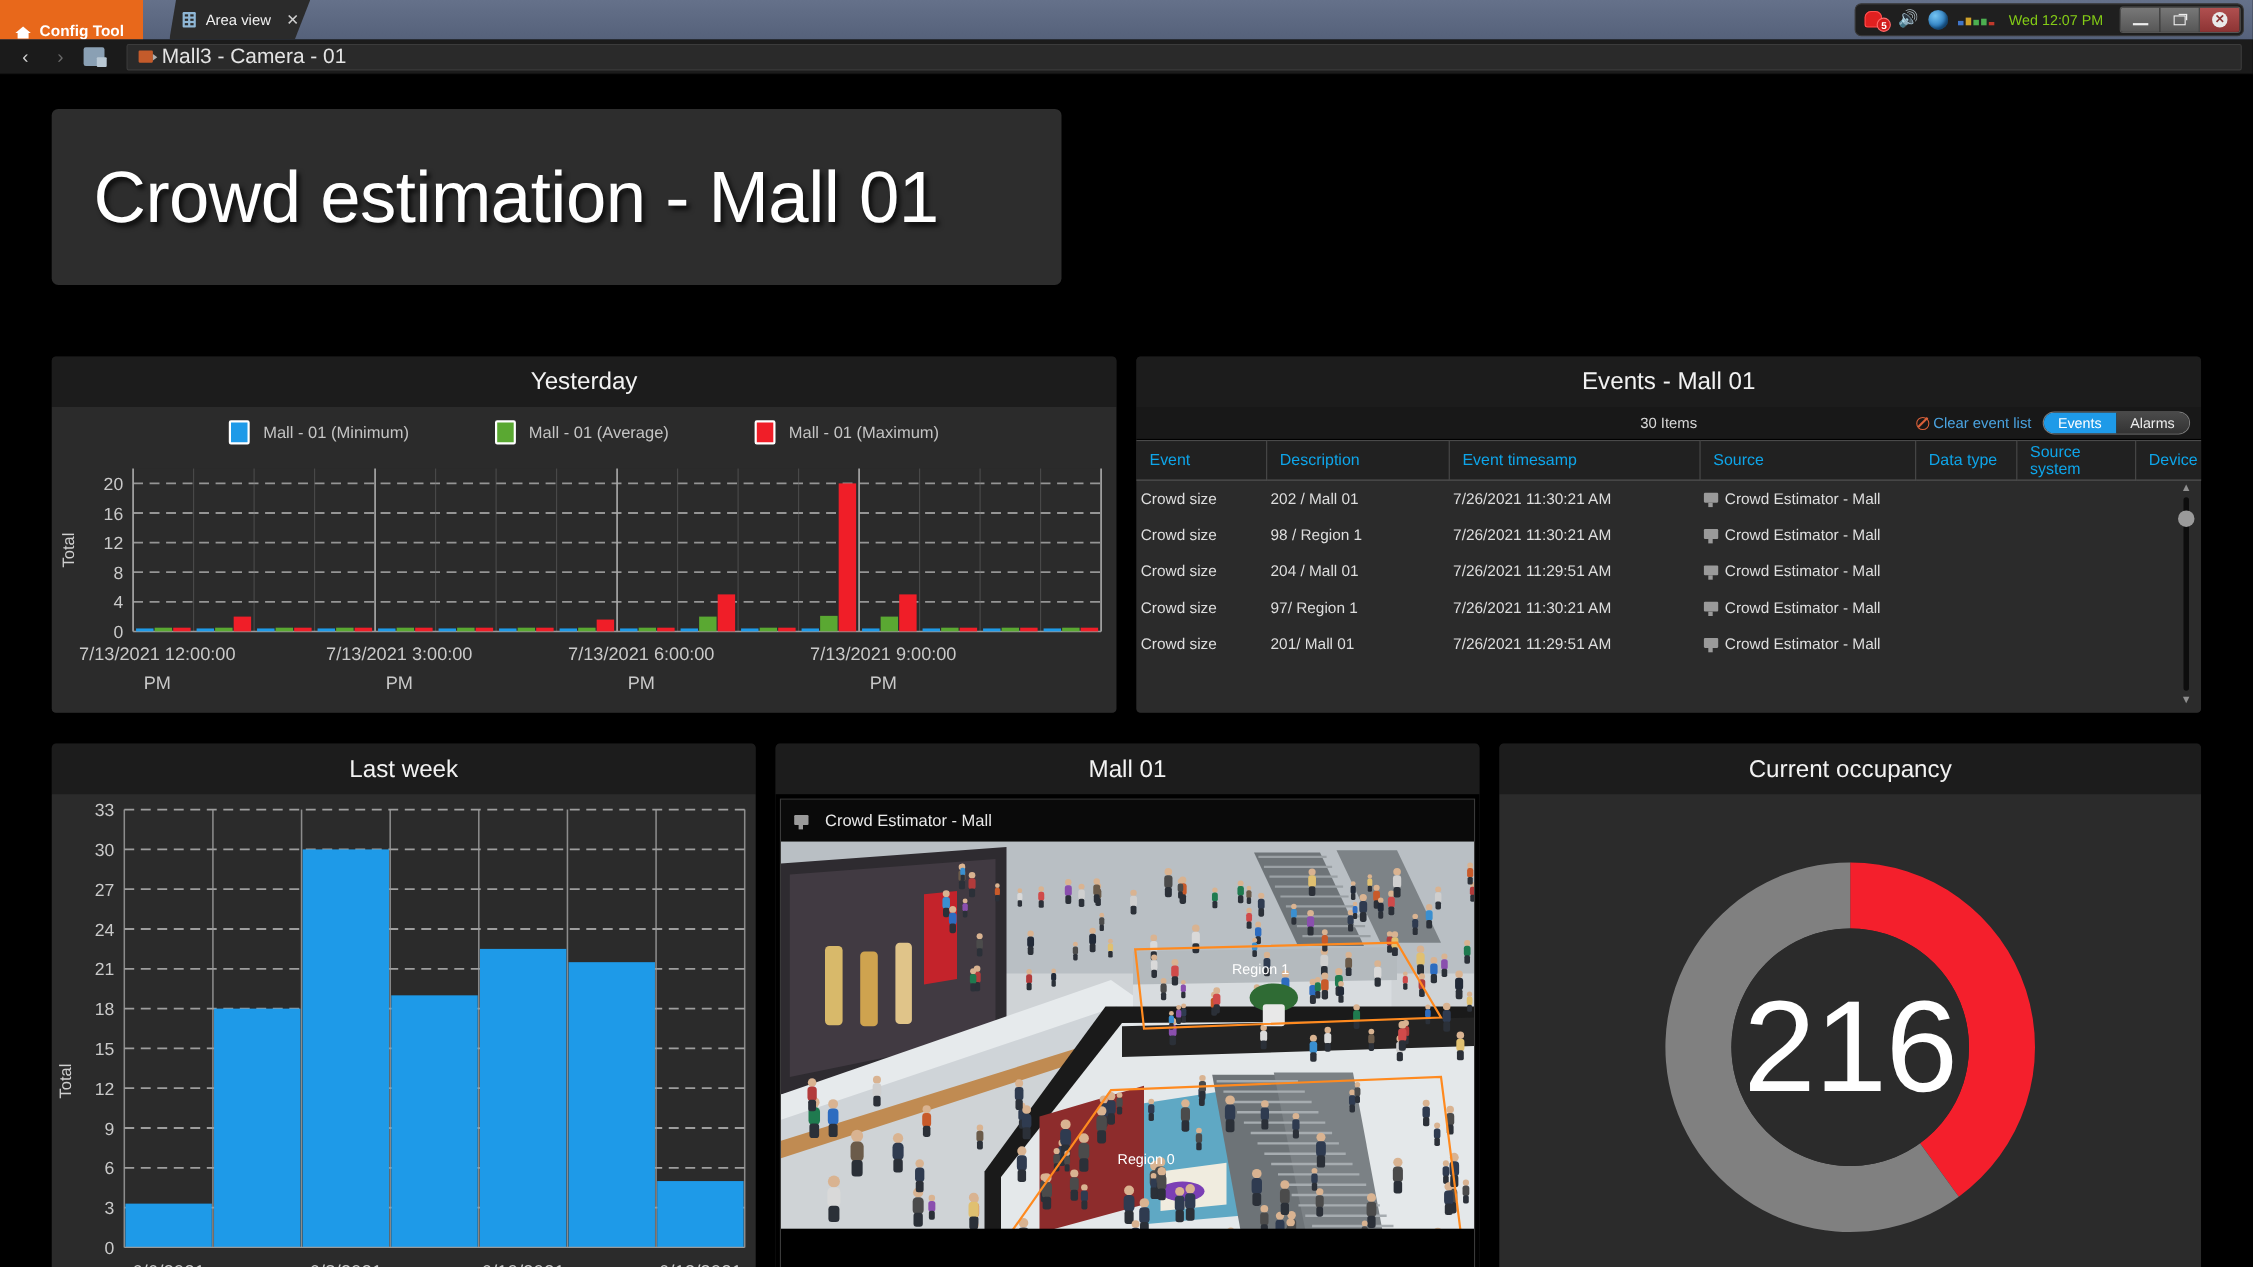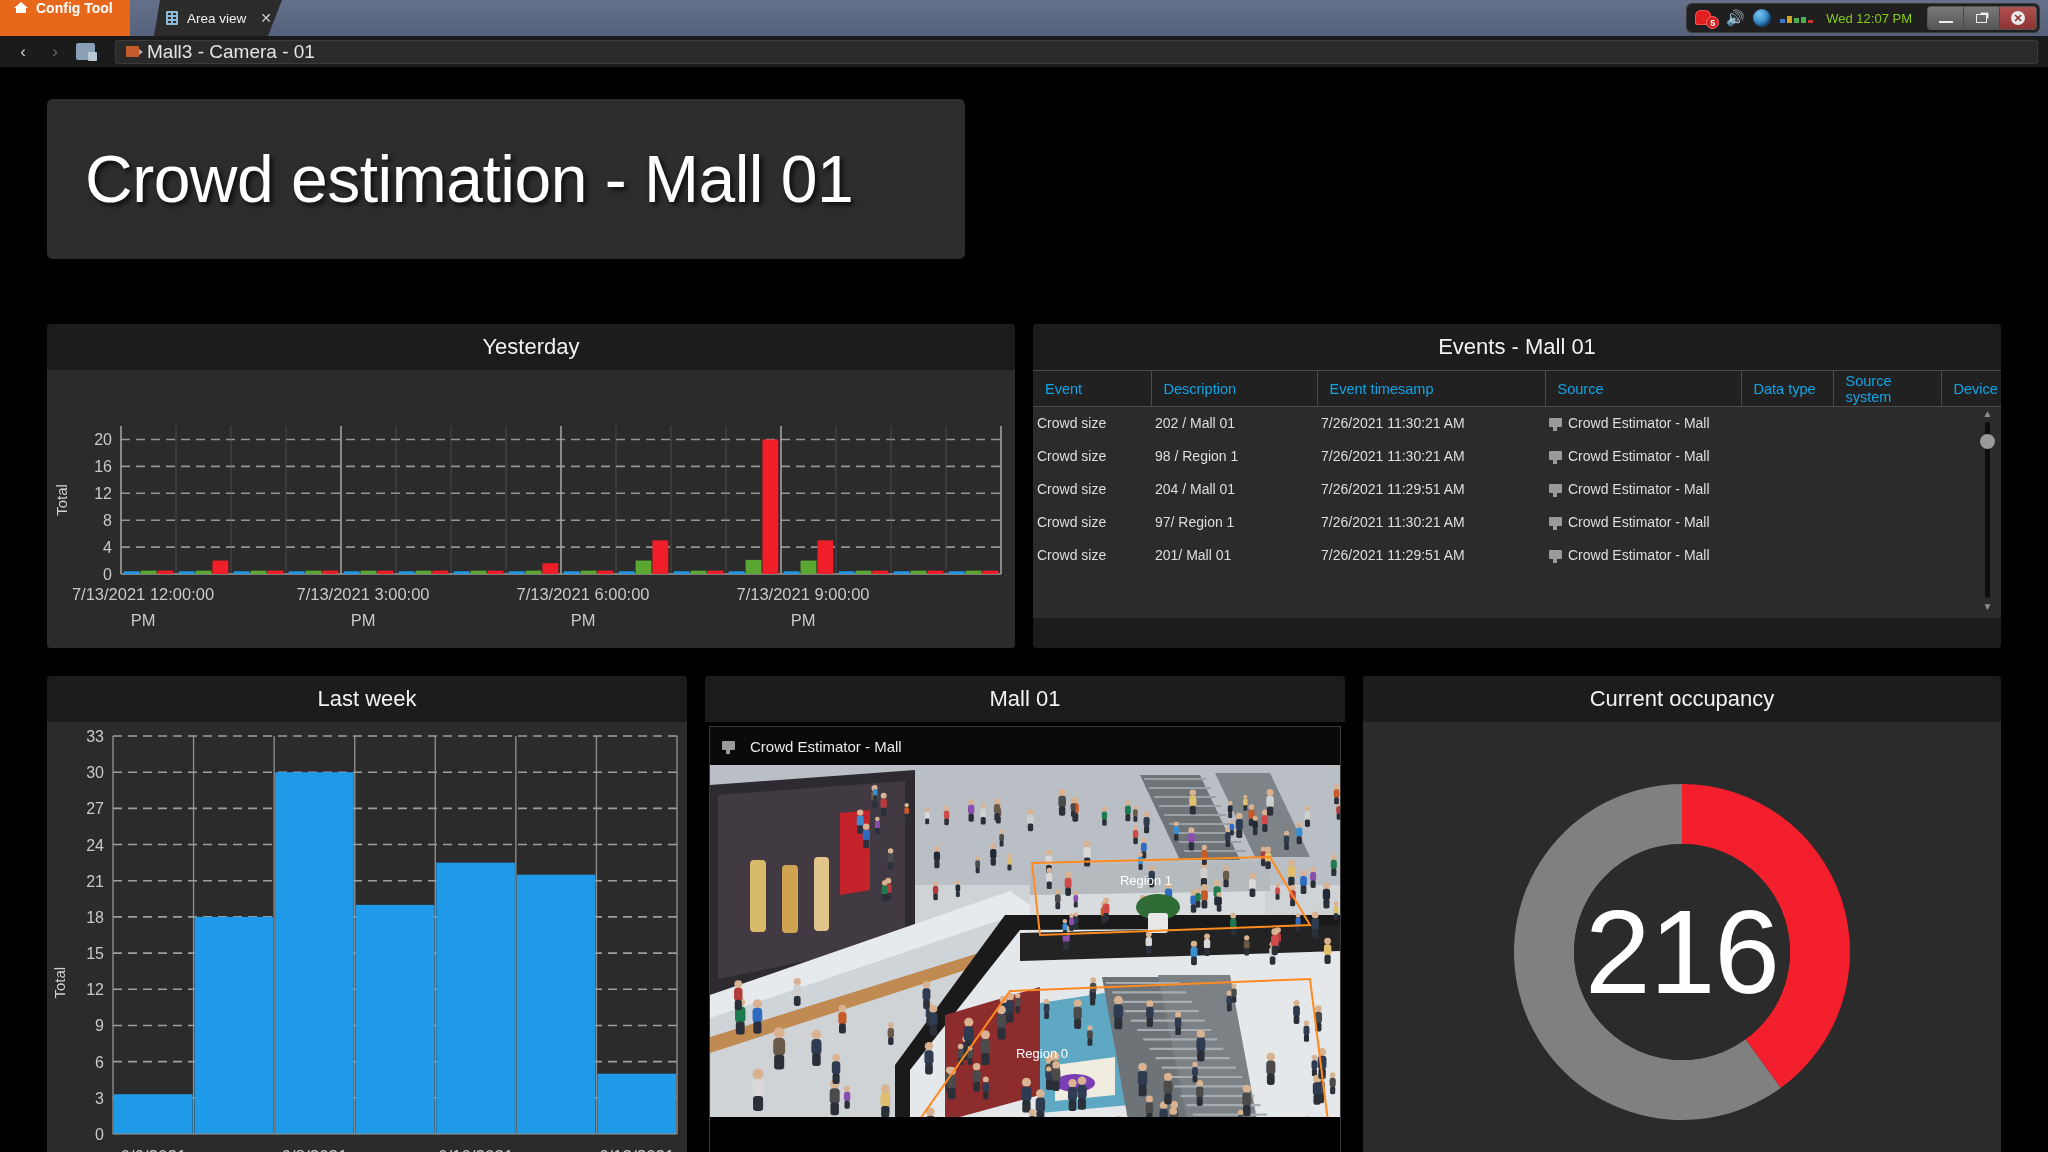--- a/index.html
+++ b/index.html
@@ -12,21 +12,21 @@
   }
   
   #titlebar{
     position:absolute; top:0; left:0; width:2048px; height:36px;
     background:#5d6b7e;
     background:linear-gradient(180deg,#65718a 0%, #55617a 100%);
     display:flex; align-items:stretch;
   }
   .apptab{
     width:130px; height:36px; background:#e8681b;
-    display:flex; align-items:flex-start; gap:8px; padding-left:14px;
+    display:flex; align-items:flex-end; gap:8px; padding-left:14px;
     color:#ffffff; font-size:14px; font-weight:600;
     clip-path: polygon(0 0, 100% 0, 100% 100%, 0 100%);
   }
   .home-ico{ width:14px;height:14px;position:relative;display:inline-block;}
   .home-ico:before{content:"";position:absolute;left:0;top:2px;border-left:7px solid transparent;border-right:7px solid transparent;border-bottom:6px solid #fff;}
   .home-ico:after{content:"";position:absolute;left:2px;top:7px;width:10px;height:6px;background:#fff;}
   .viewtab{
     margin-left:24px; width:128px; height:36px; background:#2b2b2b;
     display:flex; align-items:center; gap:9px; padding:0 10px 0 12px;
     color:#f0f0f0; font-size:13.5px;
@@ -206,20 +206,34 @@
 
 <div id="canvas">
 
   <div id="titletile">
     <div class="t">Crowd estimation - Mall 01</div>
   </div>
 
   <div class="panel" id="yesterday">
     <div class="panel-hd">Yesterday</div>
     <div class="body">
+      <div class="legend">
+        <div class="lg">
+          <span class="swatch" style="background:#1e9ae8"></span>
+          <span>Mall - 01 (Minimum)</span>
+        </div>
+        <div class="lg">
+          <span class="swatch" style="background:#5aa832"></span>
+          <span>Mall  - 01 (Average)</span>
+        </div>
+        <div class="lg">
+          <span class="swatch" style="background:#f01e28"></span>
+          <span>Mall  - 01 (Maximum)</span>
+        </div>
+      </div>
       <div class="plot">
         <svg id="svg-yesterday" width="968" height="232" viewBox="0 0 968 232">
             <rect x="74" y="10" width="880" height="148" fill="#2b2b2b"></rect>
             <line x1="74" y1="158" x2="954" y2="158" stroke="#b0b0b0" stroke-width="1.6" stroke-dasharray="9 6" opacity="0"></line>
             <text x="65" y="164" fill="#c9c9c9" font-size="16" text-anchor="end" font-family="&quot;Liberation Sans&quot;, sans-serif">0</text>
             <line x1="74" y1="131.0909090909091" x2="954" y2="131.0909090909091" stroke="#b0b0b0" stroke-width="1.6" stroke-dasharray="9 6" opacity="0.8"></line>
             <text x="65" y="137.0909090909091" fill="#c9c9c9" font-size="16" text-anchor="end" font-family="&quot;Liberation Sans&quot;, sans-serif">4</text>
             <line x1="74" y1="104.18181818181819" x2="954" y2="104.18181818181819" stroke="#b0b0b0" stroke-width="1.6" stroke-dasharray="9 6" opacity="0.8"></line>
             <text x="65" y="110.18181818181819" fill="#c9c9c9" font-size="16" text-anchor="end" font-family="&quot;Liberation Sans&quot;, sans-serif">8</text>
             <line x1="74" y1="77.27272727272728" x2="954" y2="77.27272727272728" stroke="#b0b0b0" stroke-width="1.6" stroke-dasharray="9 6" opacity="0.8"></line>
@@ -303,20 +317,33 @@
             <text x="536" y="210" fill="#c9c9c9" font-size="16.5" text-anchor="middle" font-family="&quot;Liberation Sans&quot;, sans-serif">PM</text>
             <text x="756" y="184" fill="#c9c9c9" font-size="16.5" text-anchor="middle" font-family="&quot;Liberation Sans&quot;, sans-serif">7/13/2021 9:00:00</text>
             <text x="756" y="210" fill="#c9c9c9" font-size="16.5" text-anchor="middle" font-family="&quot;Liberation Sans&quot;, sans-serif">PM</text>
           </svg>
       </div>
     </div>
   </div>
 
   <div class="panel" id="events">
     <div class="panel-hd">Events - Mall 01</div>
+    <div class="evtoolbar">
+      <span class="evcount">30 Items</span>
+      <span class="evright">
+        <span class="clearlink">
+          <span class="ban-ico"></span>
+          <span>Clear event list</span>
+        </span>
+        <span class="segctl">
+          <span class="on">Events</span>
+          <span class="off">Alarms</span>
+        </span>
+      </span>
+    </div>
     <div class="evtwrap">
       <table class="evt">
         <colgroup>
           <col style="width:118px">
             <col style="width:166px">
             <col style="width:228px">
           <col style="width:196px">
             <col style="width:92px">
             <col style="width:108px">
             <col style="width:60px">

